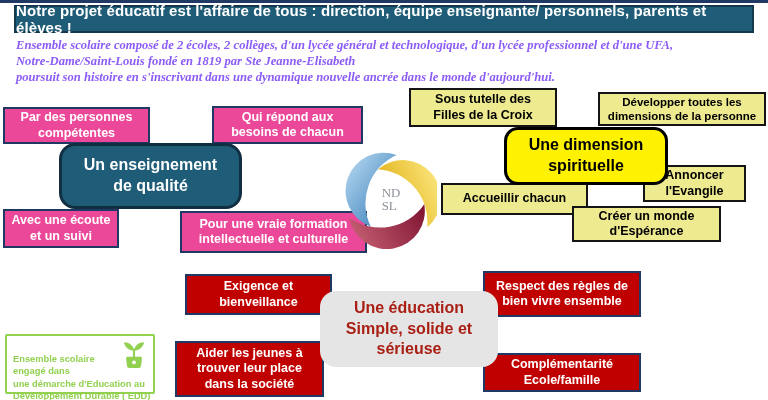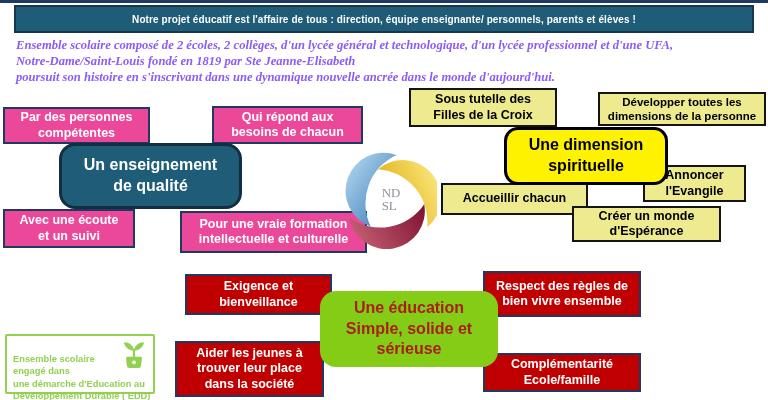--- a/index.html
+++ b/index.html
@@ -5,44 +5,44 @@
   html,body{margin:0;padding:0;}
   #stage{
     position:relative;width:768px;height:400px;background:#ffffff;overflow:hidden;
     font-family:"Liberation Sans",sans-serif;
   }
   .topline{position:absolute;left:0;top:0;width:768px;height:3px;background:#1f3864;}
   .banner{
     position:absolute;left:14px;top:5px;width:740px;height:28px;
     background:#1f5c77;border:2px solid #15384d;box-sizing:border-box;
     display:flex;align-items:center;justify-content:center;
-    color:#ffffff;font-size:10px;font-weight:600;letter-spacing:.1px;
+    color:#ffffff;font-size:15px;font-weight:600;letter-spacing:.1px;
   }
   .intro{
     position:absolute;left:0;top:37px;width:768px;text-align:left;
     font-family:"Liberation Serif",serif;font-style:italic;font-weight:bold;
     color:#8b5cf6;font-size:12.6px;line-height:16px;padding-left:16px;
   }
   .box{
     position:absolute;display:flex;align-items:center;justify-content:center;
     text-align:center;white-space:pre-line;box-sizing:border-box;
     font-size:12.5px;font-weight:600;line-height:1.22;padding:2px 3px;
   }
   .blue{background:#ec4899;border:2px solid #1f3864;color:#ffffff;}
   .pyellow{background:#edea8f;border:2px solid #141414;color:#000000;}
   .red{background:#c00000;border:2px solid #1f3864;color:#ffffff;}
   .hub{font-size:16px;font-weight:700;line-height:1.3;z-index:5;}
   .hub-teal{background:#1f5c77;border:3px solid #122f42;border-radius:16px;color:#ffffff;}
   .hub-yellow{background:#fff200;border:3px solid #000000;border-radius:14px;color:#000000;}
-  .hub-salmon{background:#84cc16;border-radius:16px;color:#a91f14;}
+  .hub-salmon{background:#e5e5e5;border-radius:16px;color:#a91f14;}
   
   #q-competent{left:3px;top:107px;width:147px;height:37px;}
   #q-needs{left:212px;top:106px;width:151px;height:38px;}
   #q-hub{left:59px;top:143px;width:183px;height:66px;}
-  #q-listening{left:3px;top:209px;width:132px;height:39px;}
+  #q-listening{left:3px;top:209px;width:116px;height:39px;}
   #q-formation{left:180px;top:211px;width:187px;height:42px;}
   
   #s-tutelle{left:409px;top:88px;width:148px;height:39px;text-align:center;}
   #s-develop{left:598px;top:92px;width:168px;height:34px;font-size:11.5px;}
   #s-hub{left:504px;top:127px;width:164px;height:58px;}
   #s-welcome{left:441px;top:183px;width:147px;height:32px;}
   #s-gospel{left:643px;top:165px;width:103px;height:37px;}
   #s-hope{left:572px;top:206px;width:149px;height:36px;}
   
   #e-exigence{left:185px;top:274px;width:147px;height:41px;}

